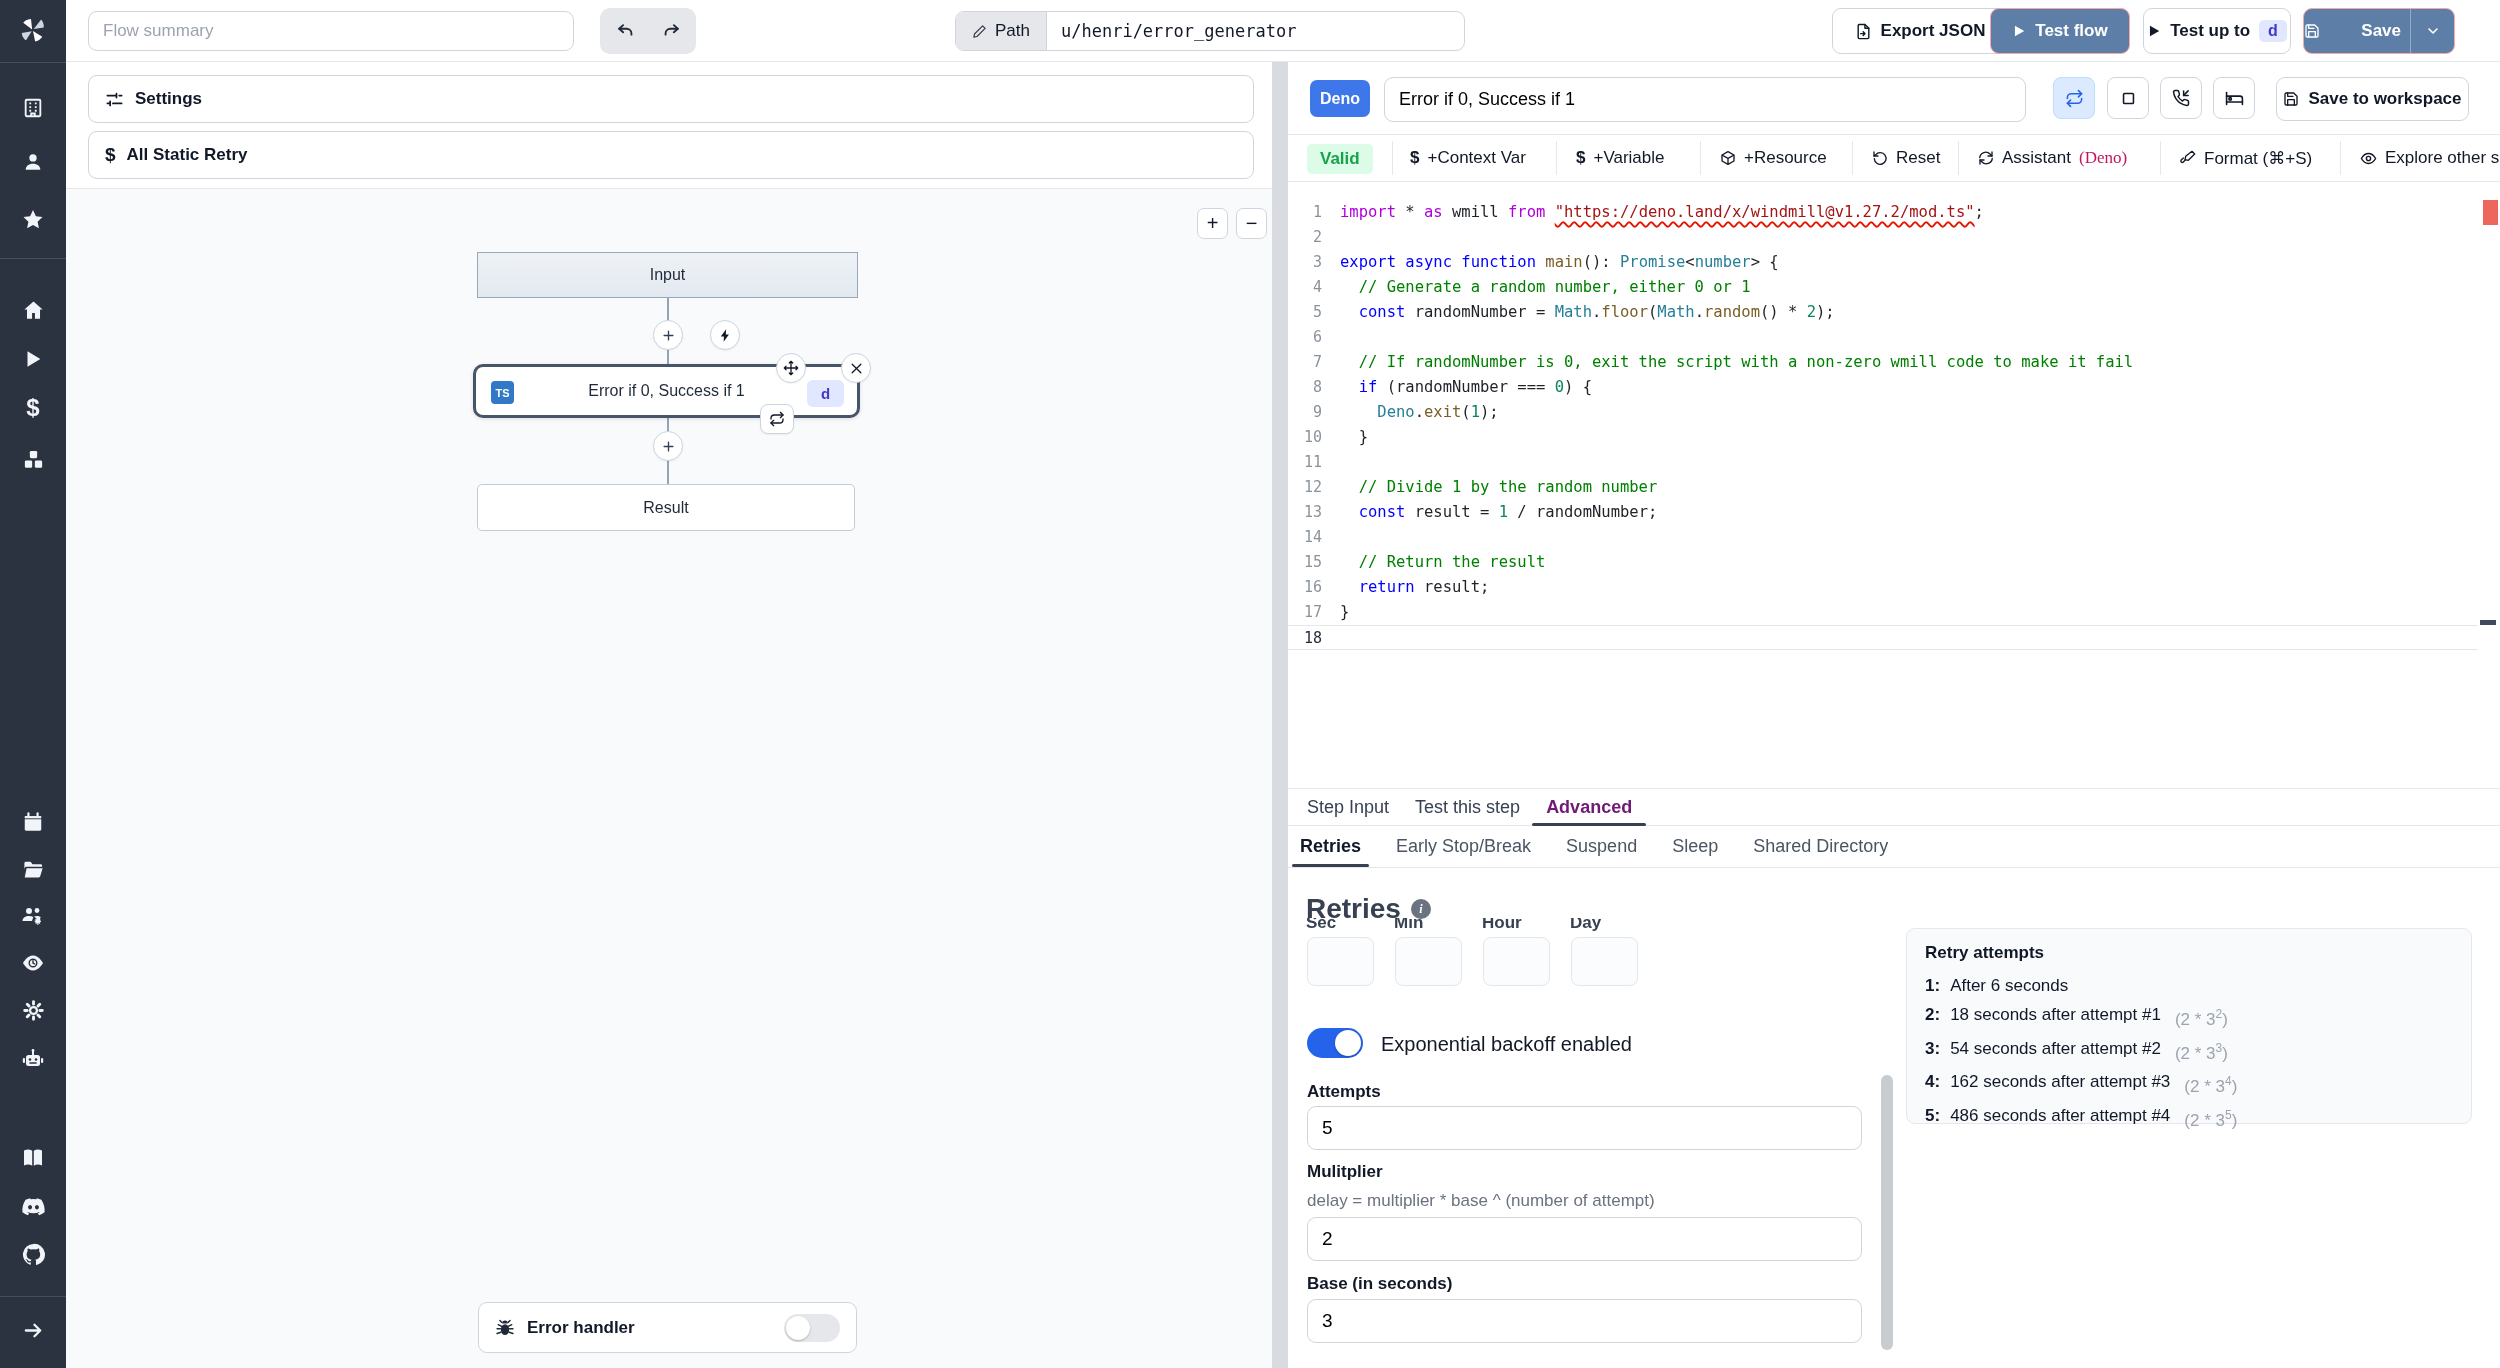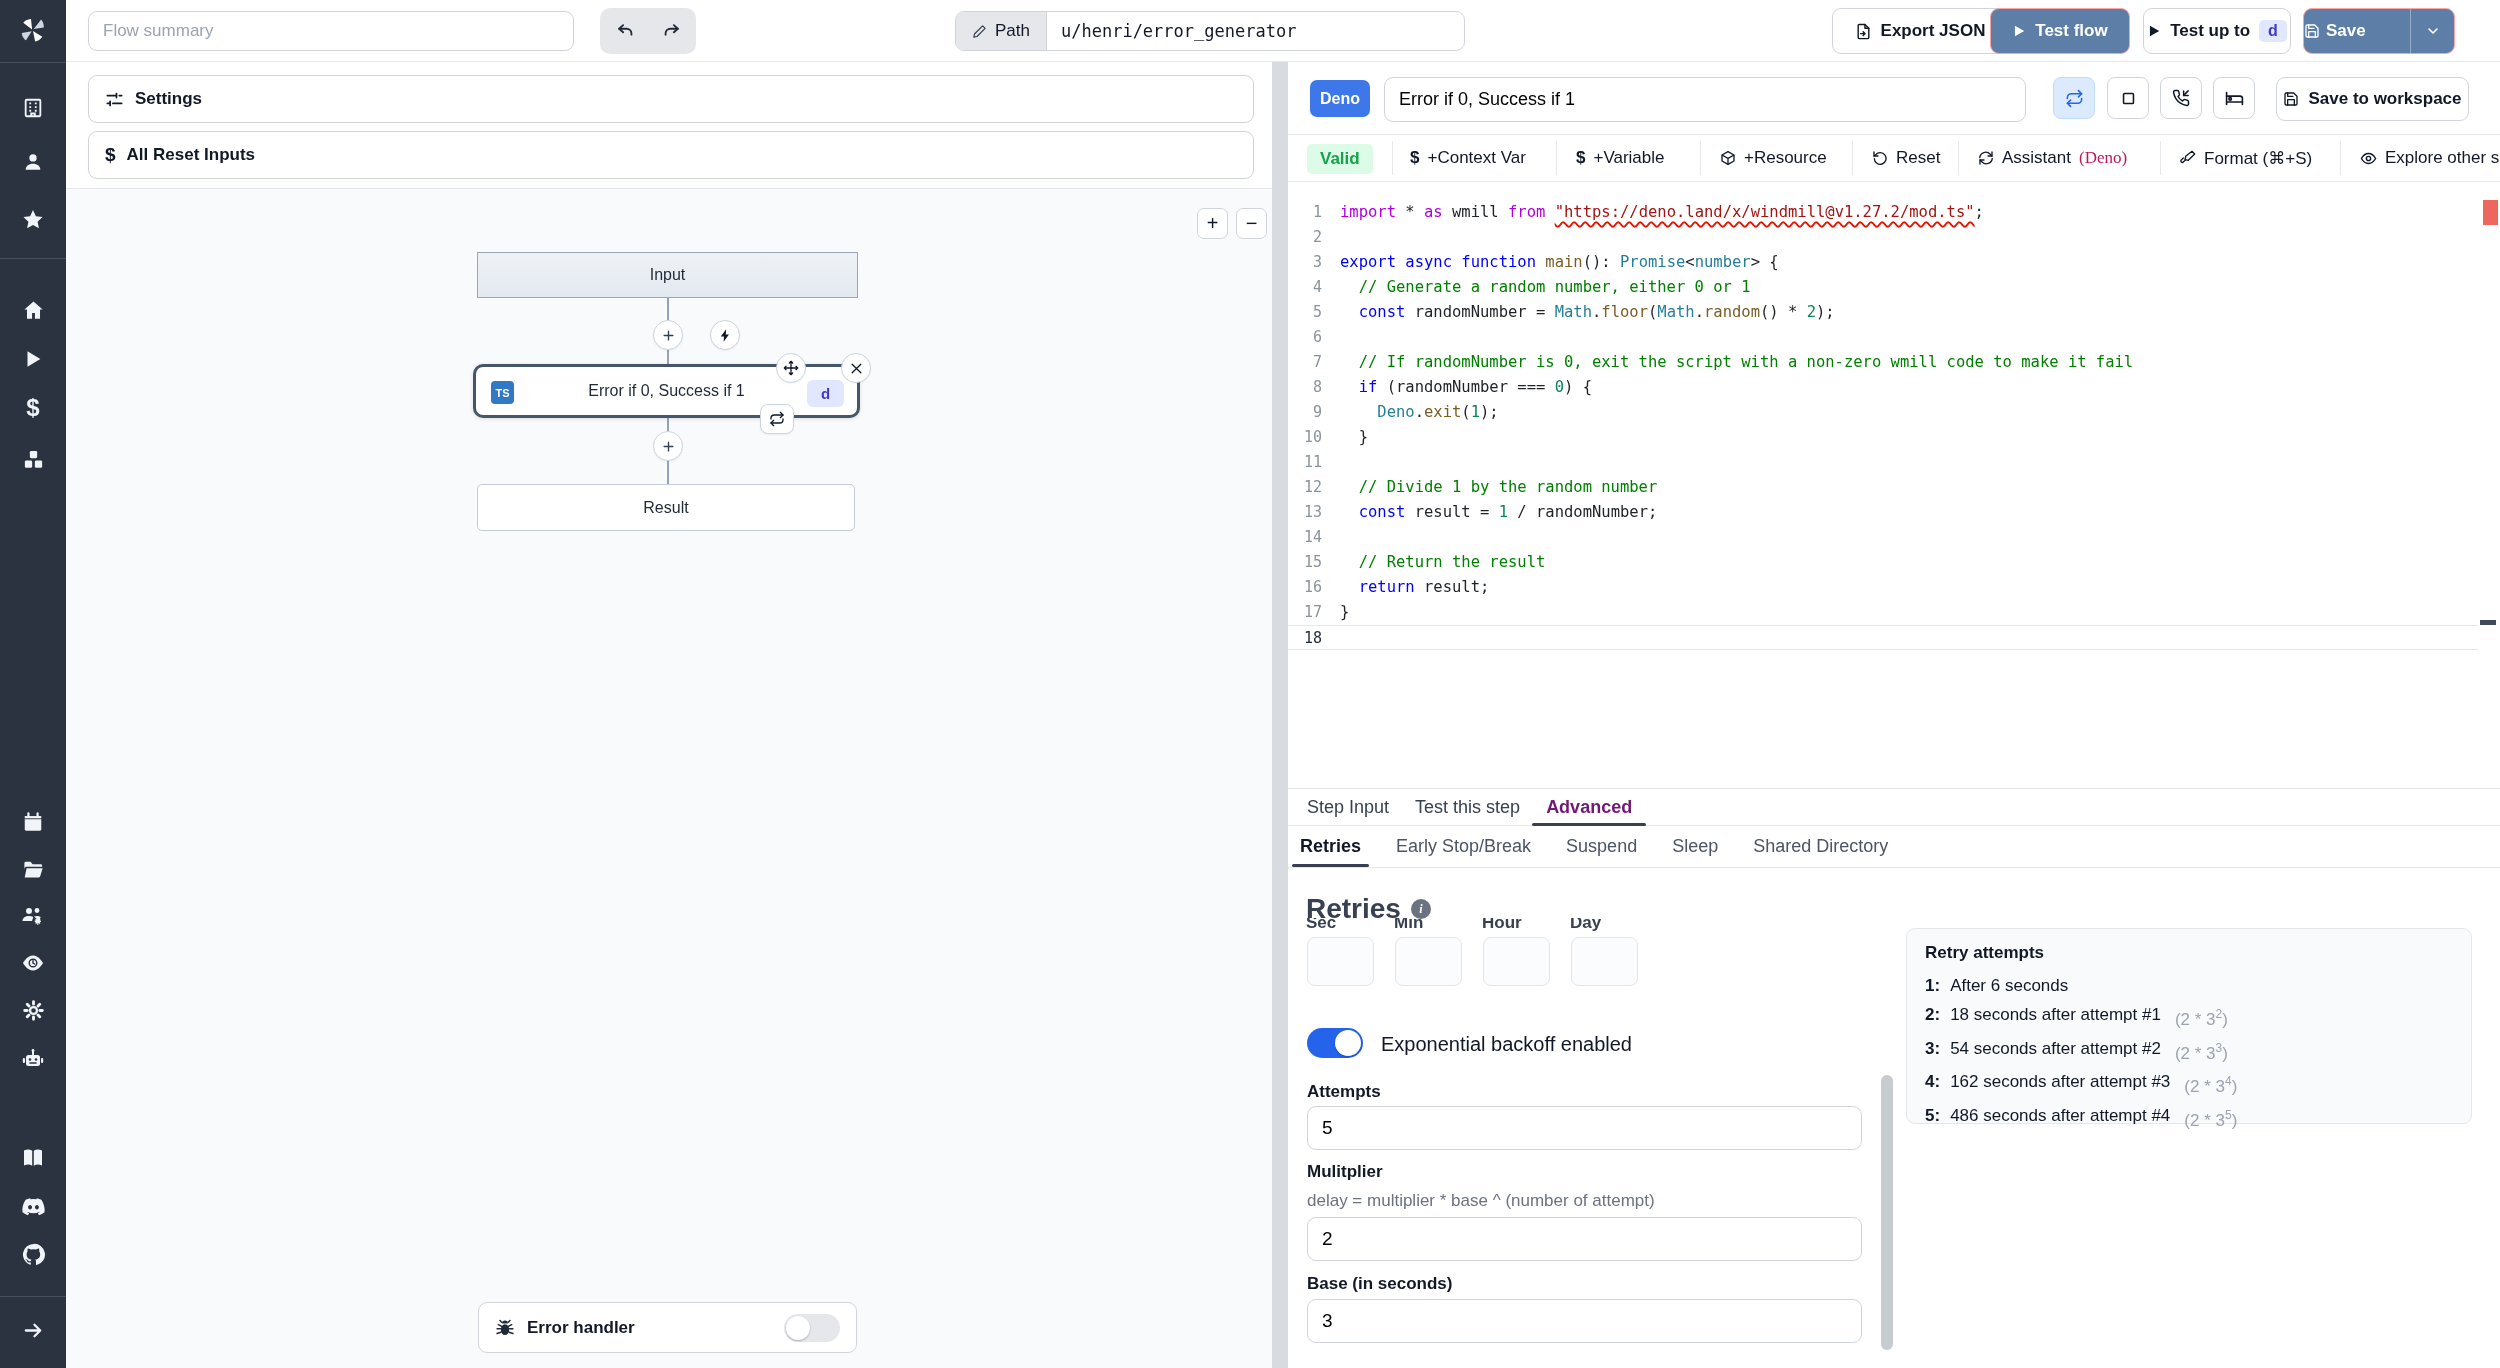--- a/index.html
+++ b/index.html
@@ -33,21 +33,21 @@
     font-size:17px; color:#111827; }
   .btn { display:flex; align-items:center; justify-content:center; gap:9px; border-radius:9px;
     font-size:17px; font-weight:600; cursor:pointer; }
   .btn.white { background:#fff; border:1px solid #d1d5db; color:#111827; }
   .btn.blue  { background:#5d7fa7; border:1px solid #fca5a5; color:#fff; }
   #btn-export { left:1832px; top:8px; width:176px; height:46px; }
   #btn-testflow { left:1990px; top:8px; width:140px; height:46px; }
   #btn-testupto { left:2143px; top:8px; width:148px; height:46px; }
   .d-chip { background:#e0e7ff; color:#4338ca; font-weight:700; border-radius:5px; padding:2px 9px; font-size:16px; }
   #btn-save { left:2303px; top:8px; width:152px; height:46px; padding:0; }
-  .save-main { flex:1; display:flex; align-items:center; justify-content:flex-start; gap:6px; height:100%; }
+  .save-main { flex:1; display:flex; align-items:center; justify-content:space-between; gap:6px; height:100%; }
   .save-caret { width:44px; height:100%; display:flex; align-items:center; justify-content:center;
     border-left:1px solid rgba(255,255,255,.35); }
 
   
   .left-panel { left:66px; top:62px; width:1206px; height:1306px; background:#fff; }
   .panel-row { position:absolute; left:22px; width:1166px; height:48px; border:1px solid #d1d5db;
     border-radius:9px; background:#fff; display:flex; align-items:center; gap:11px; padding:0 16px;
     font-size:17px; font-weight:600; cursor:pointer; }
   .graph { position:absolute; left:0; top:126px; width:1206px; height:1180px; background:#f8fafc;
     border-top:1px solid #e5e7eb; }
@@ -348,21 +348,21 @@
   <section class="abs left-panel">
     <div class="panel-row" style="top:13px">
       <svg width="19" height="19" viewBox="0 0 24 24" fill="none" stroke="#111827" stroke-width="2.2" stroke-linecap="round">
           <path d="M3 7h11M18 7h3M3 17h3M10 17h11"></path>
           <path d="M14.5 4.5v5M6.5 14.5v5"></path>
         </svg>
       <span>Settings</span>
     </div>
     <div class="panel-row" style="top:69px">
       <span style="font-weight:700;font-size:19px">$</span>
-      <span>All Reset Inputs</span>
+      <span>All Static Retry</span>
     </div>
 
     <div class="graph">
       <div class="zoom-btn" style="left:1131px;top:19px">+</div>
       <div class="zoom-btn" style="left:1170px;top:19px">−</div>
 
       <div class="edge" style="left:601px;top:109px;height:68px"></div>
       <div class="edge" style="left:601px;top:229px;height:66px"></div>
 
       <div class="node node-input" style="left:411px;top:63px;width:381px;height:46px">

